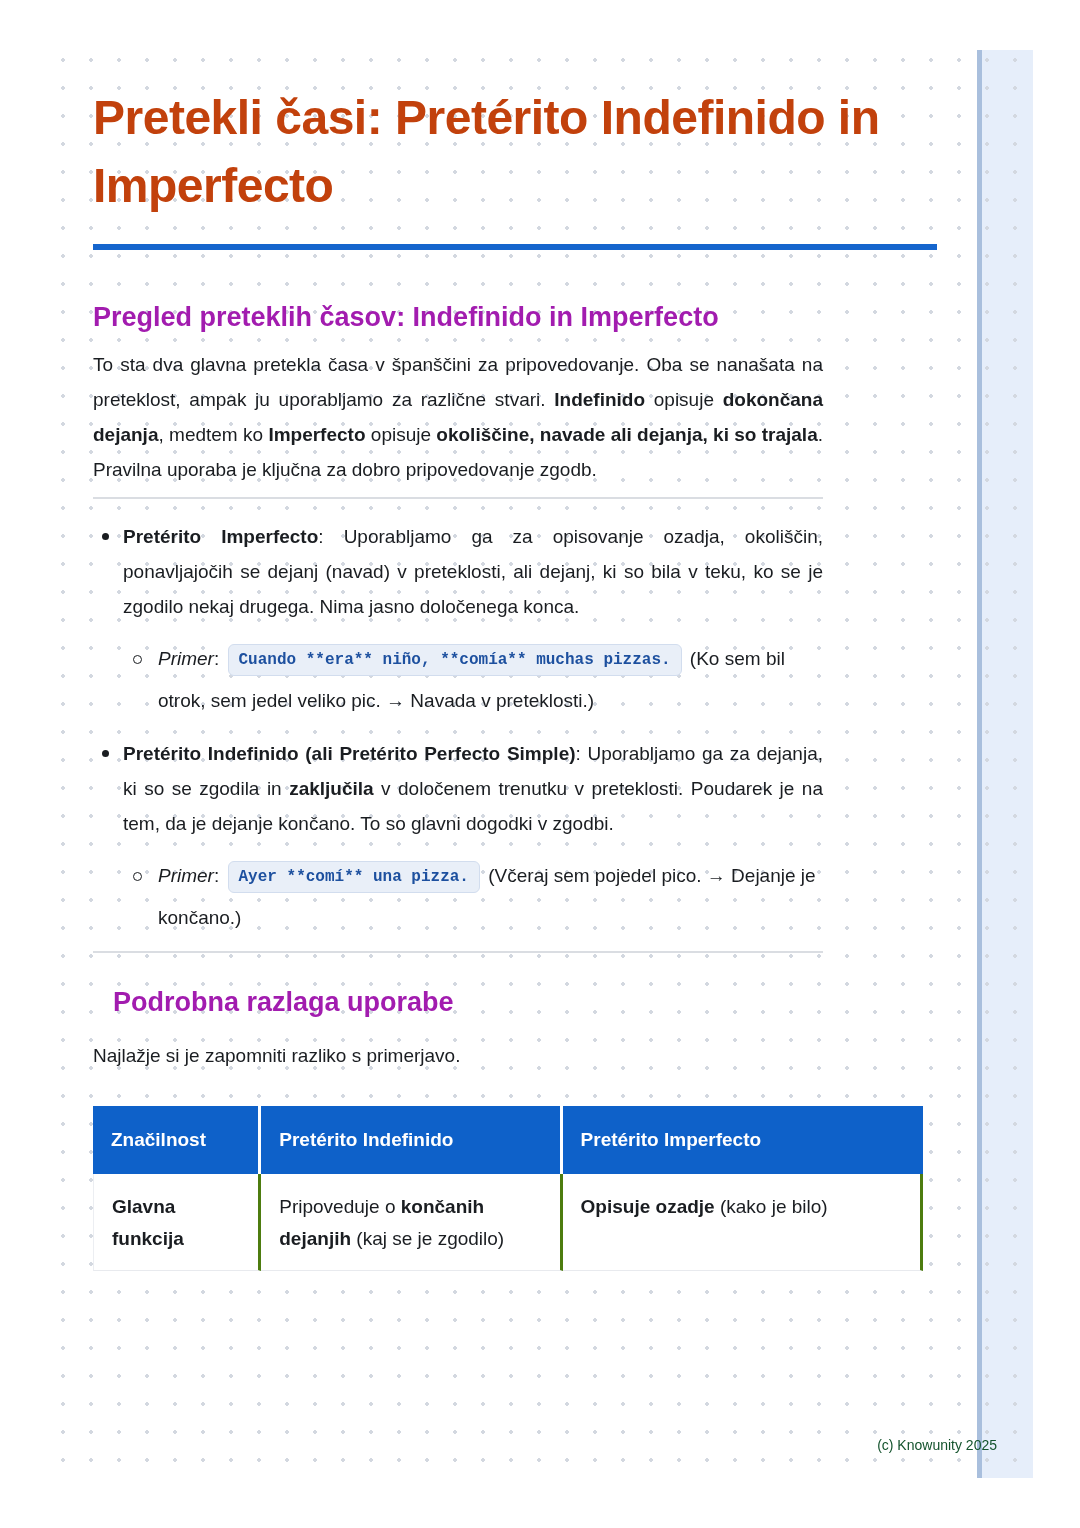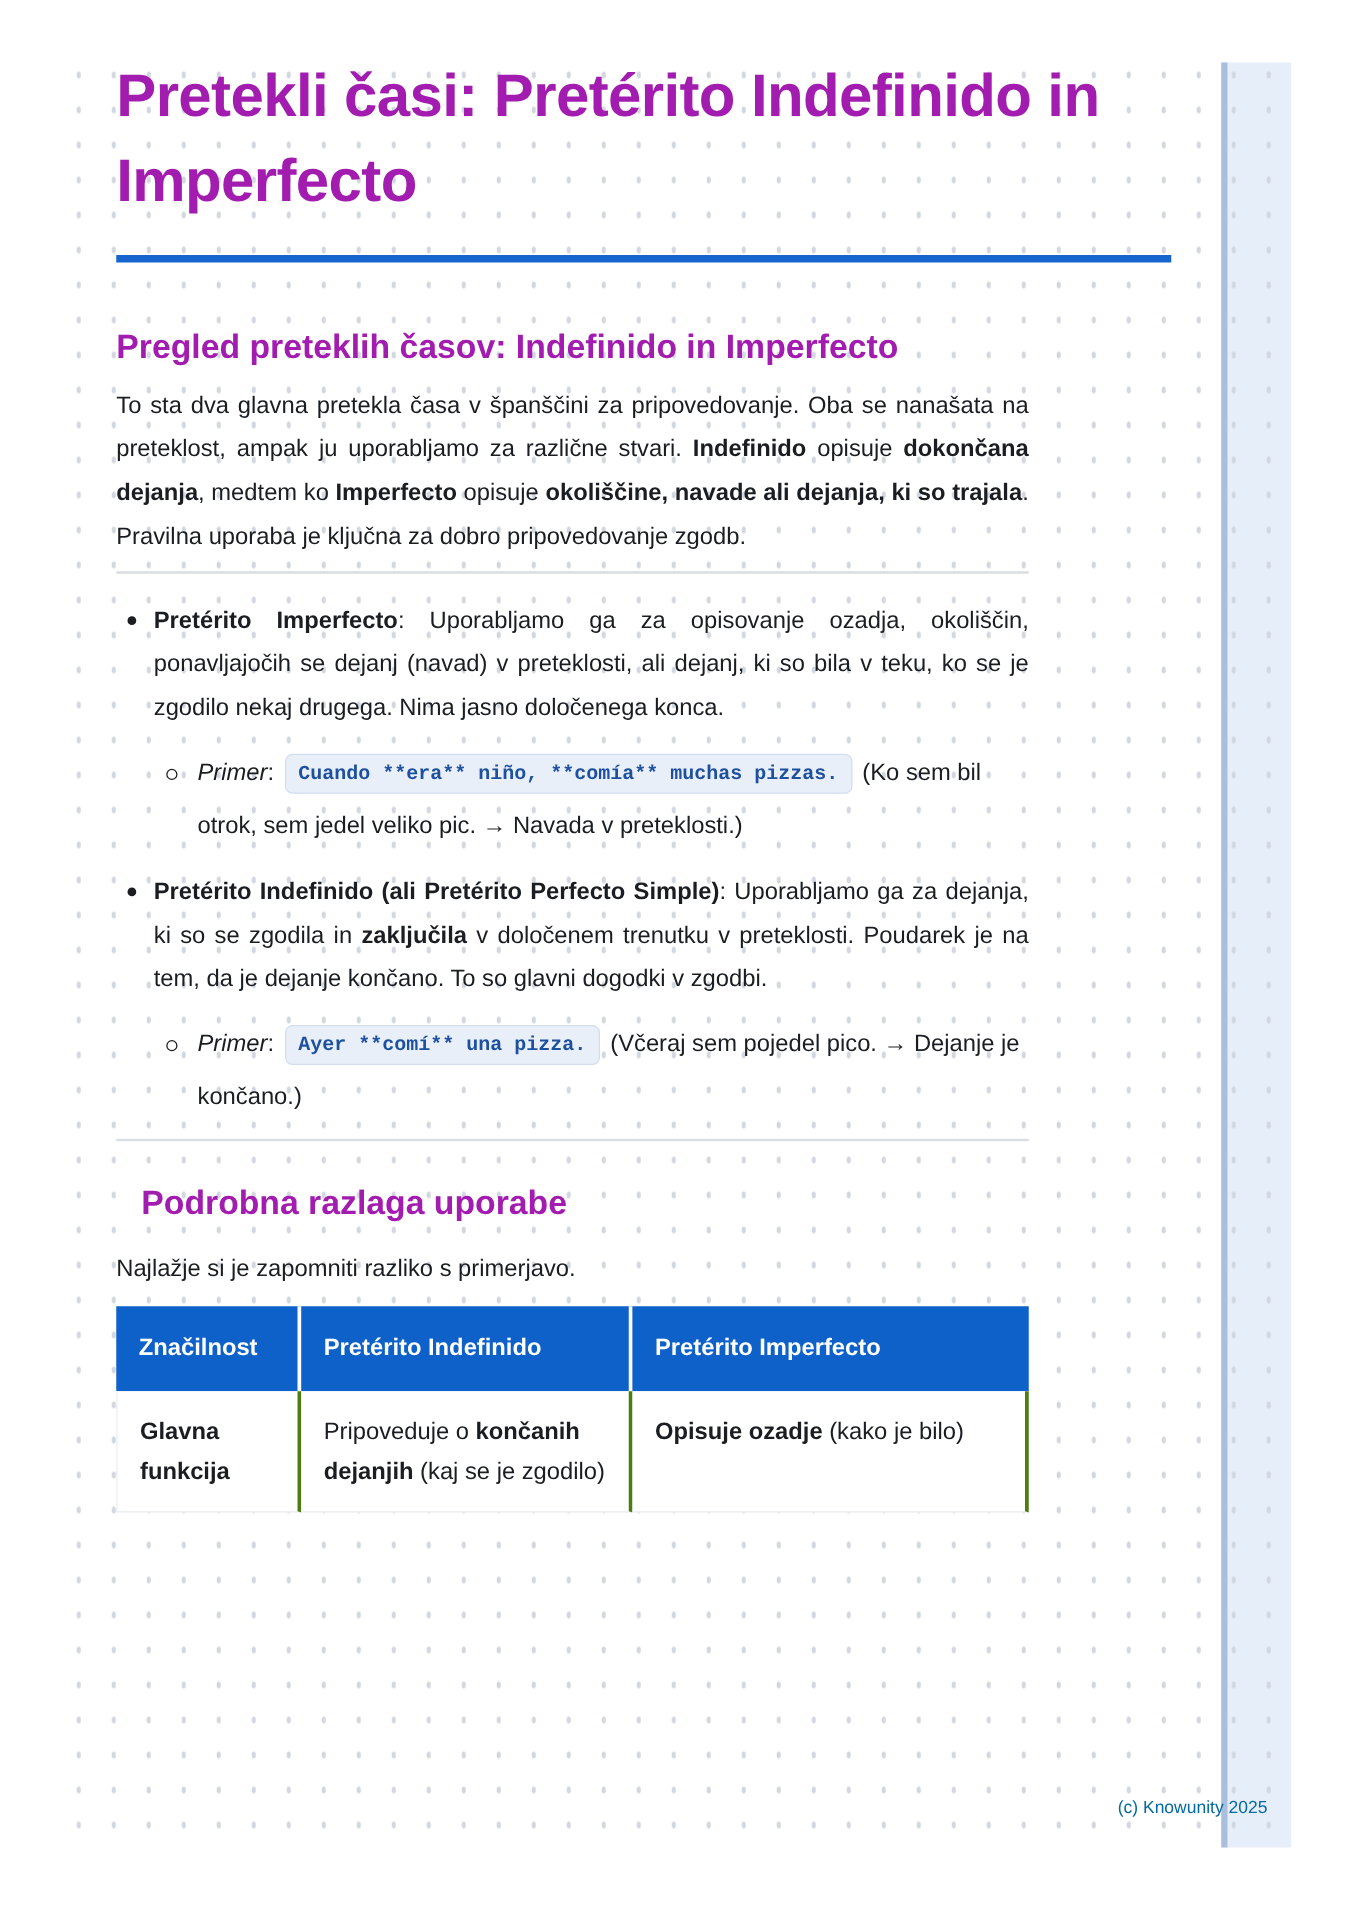--- a/index.html
+++ b/index.html
@@ -19,22 +19,22 @@
   
   .dot-layer {
     position:absolute; left:55px; top:50px; width:978px; height:1428px;
     background-image:radial-gradient(1.6px 2.6px at 8px 10px, #d3d8e0 98%, rgba(255,255,255,0) 100%);
     background-size:28px 28px;
     z-index:1; pointer-events:none;
   }
   .content { position:absolute; left:93px; top:0; width:844px; z-index:2; }
 
   h1.doc-title {
-    margin-top:44px; font-size:48px; line-height:68px; font-weight:700;
-    color:#a21caf; letter-spacing:-0.5px;
+    margin-top:84px; font-size:48px; line-height:68px; font-weight:700;
+    color:#c2410c; letter-spacing:-0.5px;
   }
   .title-rule { margin-top:24px; height:6px; background:#1565cd; width:844px; }
 
   .section { width:730px; }
   h2.sec-heading { margin-top:48px; font-size:27px; line-height:39px; font-weight:700; color:#a21caf; }
   #sec-key h2.sec-heading { margin-top:34px; }
   #sec-usage h2.sec-heading { margin-top:30px;margin-left:20px; }
 
   p.body-text { margin-top:10px; font-size:19px; line-height:35px; text-align:justify; }
   p.intro-text { margin-top:16px; font-size:19px; line-height:35px; }
@@ -58,37 +58,37 @@
 
   .run-b { font-weight:700; }
   .run-i { font-style:italic; }
   .run-c {
     display:inline-block; font-family:"Liberation Mono", monospace;
     font-weight:700; font-size:16px; line-height:20px; color:#1d509f;
     background:#e9eff8; border:1px solid #d2ddee; border-radius:6px;
     padding:5px 10px; margin:0 3px; white-space:pre; vertical-align:1px;
   }
 
-  table.compare-table { margin-top:12px; width:730px; border-collapse:separate; border-spacing:0; }
+  table.compare-table { margin-top:33px; width:830px; border-collapse:separate; border-spacing:0; }
   table.compare-table th {
     background:#0e61c9; color:#ffffff; font-size:19px; font-weight:700;
     text-align:left; padding:23px 18px; vertical-align:middle;
   }
   table.compare-table th:not(:last-child) { border-right:3px solid #ffffff; }
   table.compare-table td {
     background:#ffffff; font-size:19px; line-height:32px; text-align:left;
     padding:17px 18px 15px; vertical-align:top;
     border-bottom:1px solid #e8eaee; border-right:3px solid #4d7c0f;
   }
   table.compare-table td:first-child { border-left:1px solid #eceef2; }
   .col-feature { width:148px; } .col-indef { width:265px; } .col-imperf { width:317px; }
 
   .page-footer {
-    position:absolute; top:1437px; right:66px; z-index:5;
-    font-size:14px; color:#0369a1;
+    position:absolute; top:1437px; right:83px; z-index:5;
+    font-size:14px; color:#14532d;
   }
 </style>
 </head>
 <body>
 
 <div class="side-strip"></div>
 <div class="dot-layer"></div>
 
 <div class="content">
 

